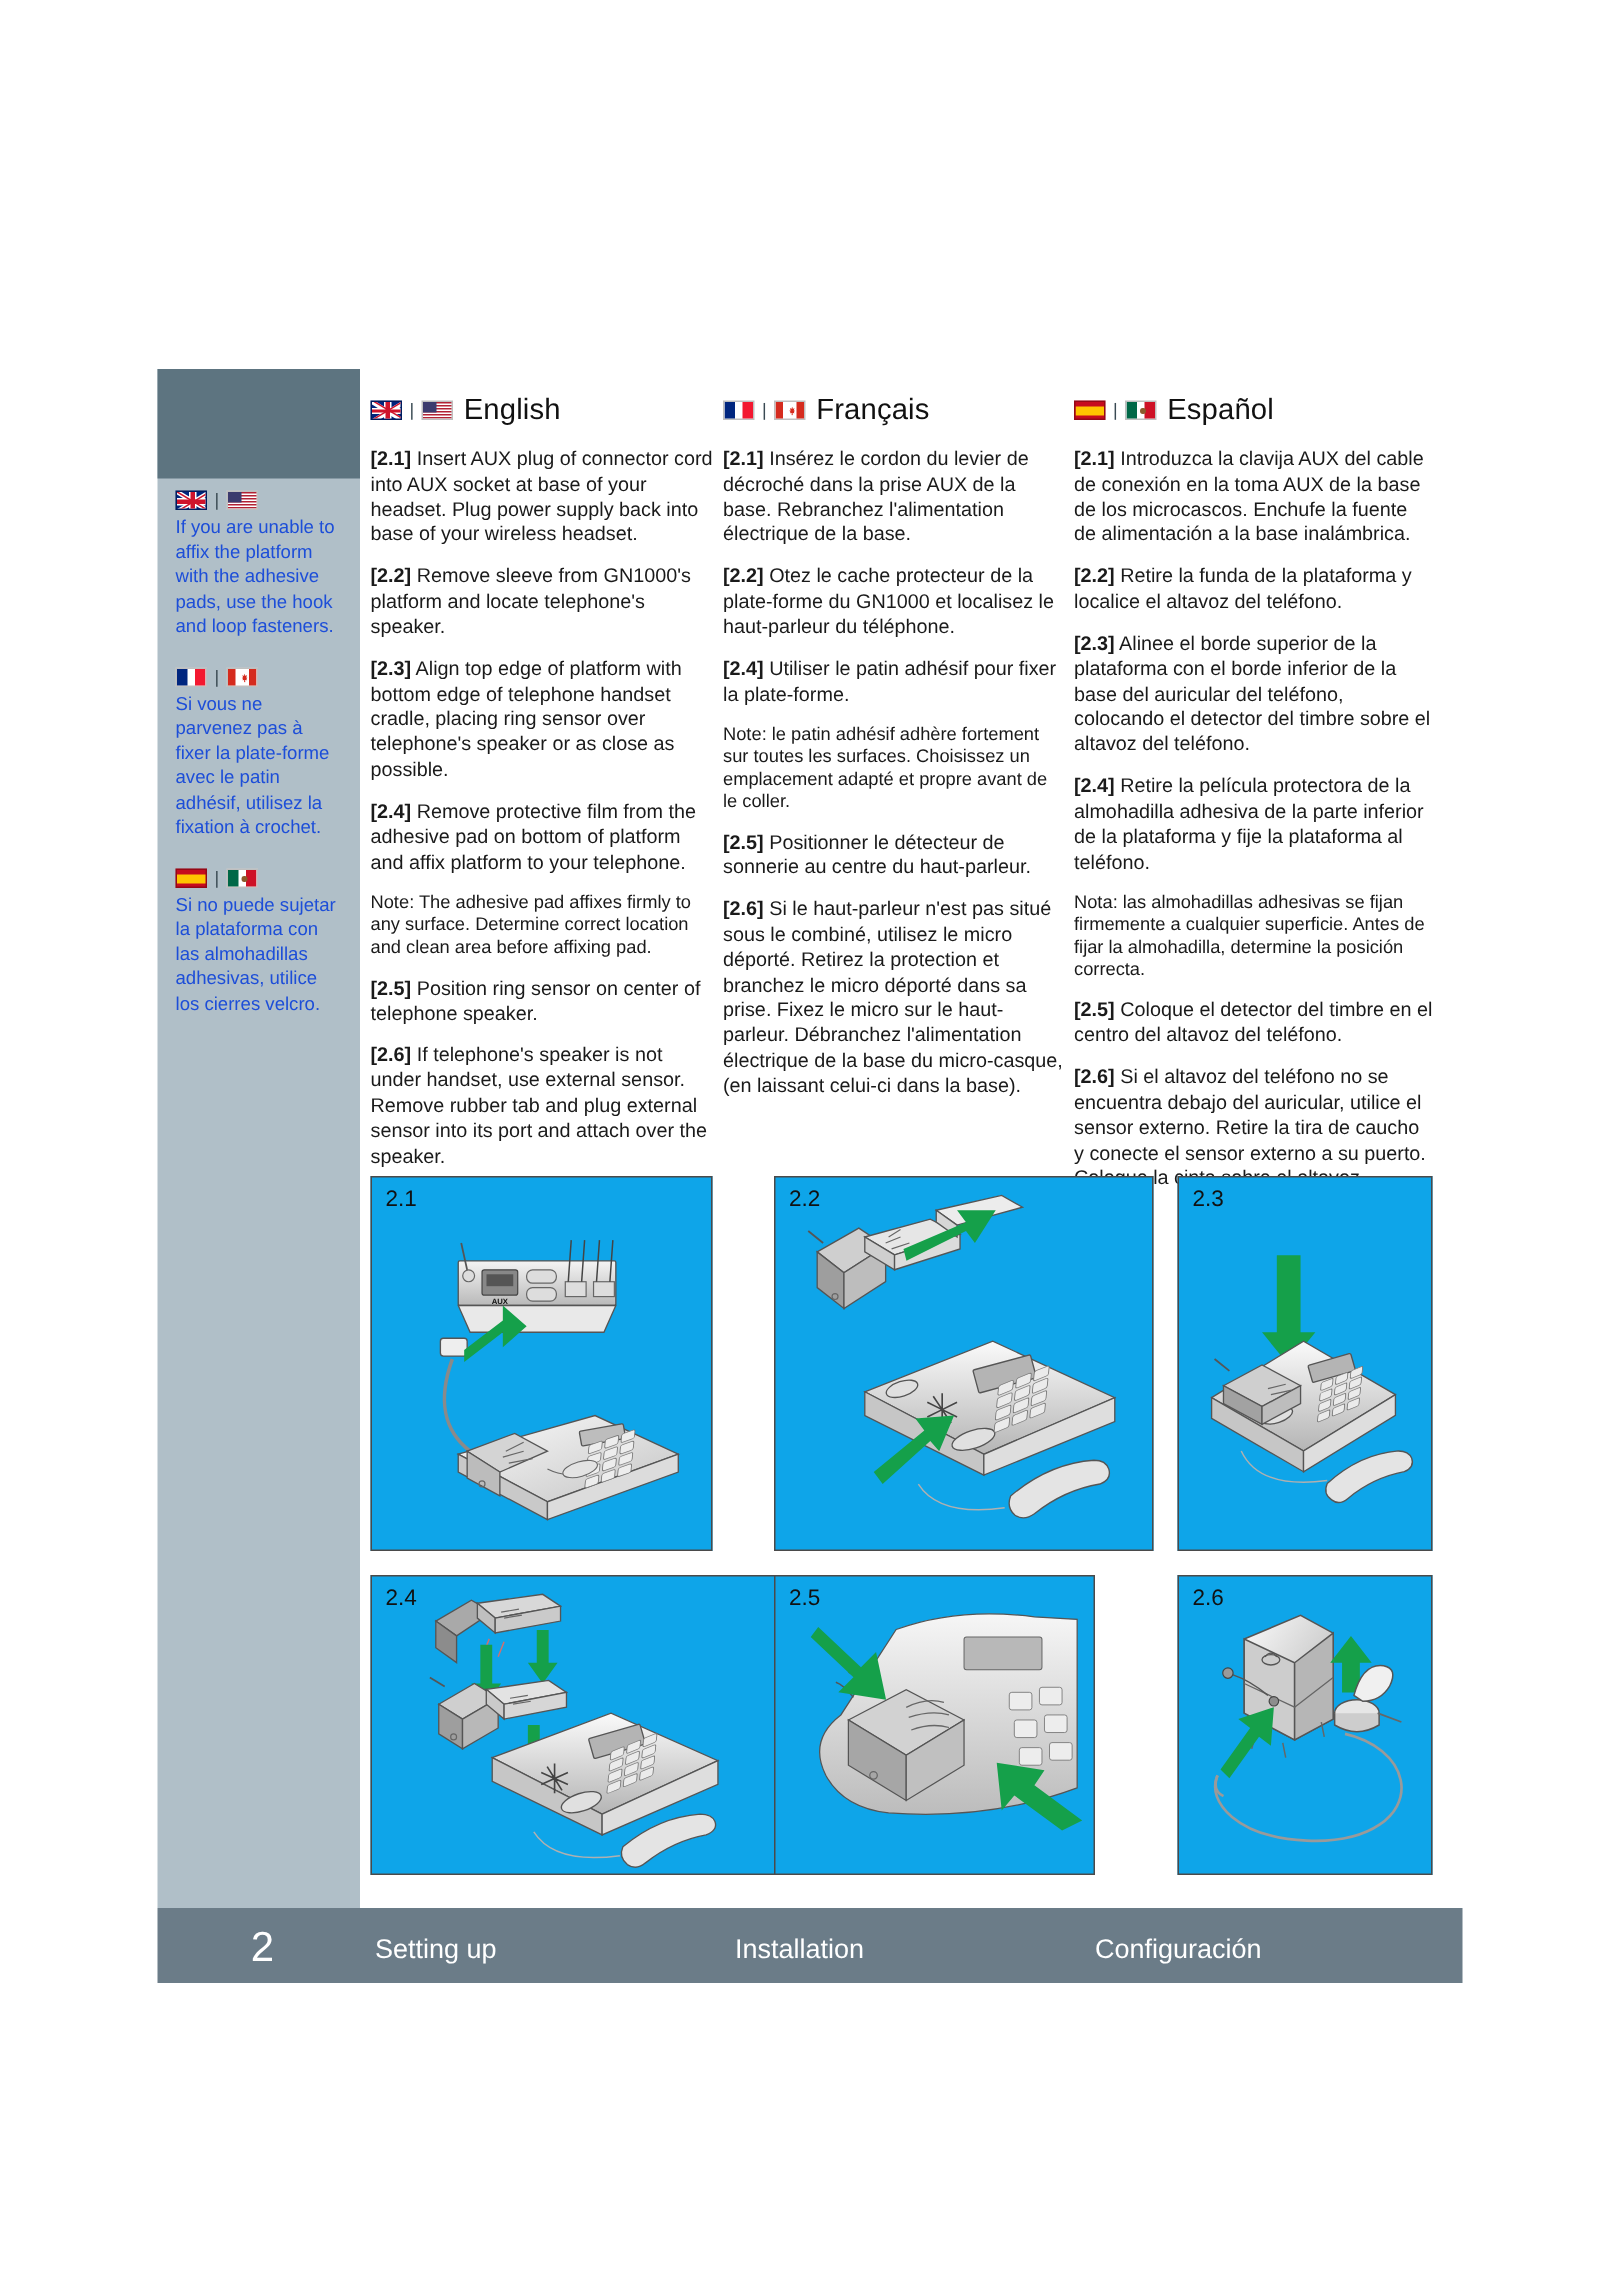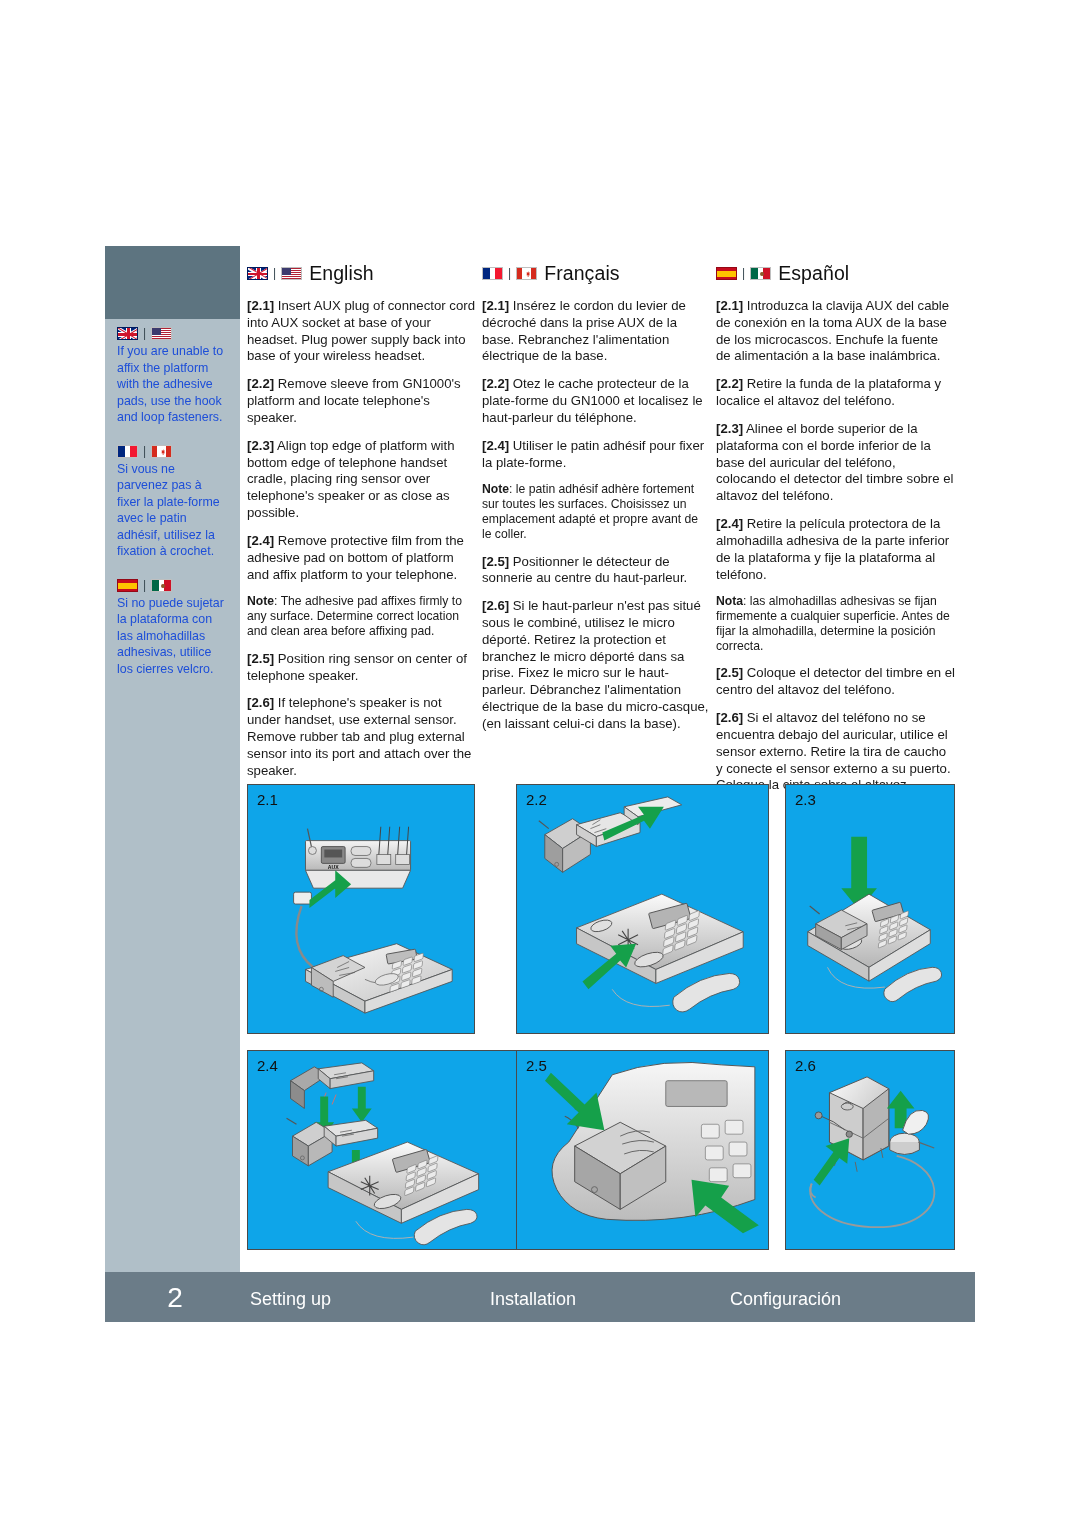--- a/index.html
+++ b/index.html
@@ -100,40 +100,40 @@
     line-height:1.275;
     color:#1a1a1a;
     text-align:left;
   }
   .col p .num{font-weight:bold;}
   .col p.note{
     font-size:12.2px;
     line-height:1.21;
     margin-bottom:12px;
   }
-  .col p.note .nlabel{font-weight:bold;}
+  .col p.note .nlabel{font-weight:normal;}
 
   
   .panel{
     position:absolute;
     border:1.3px solid #4a4a4a;
     background:#0ea5e9;
     box-sizing:border-box;
   }
   .panel .pnum{
     position:absolute;left:9px;top:6px;
     font-size:15px;color:#111;
   }
   .panel svg{position:absolute;left:0;top:0;width:100%;height:100%;}
 
   .p1{left:247px;top:784px;width:228px;height:250px;}
   .p2{left:516px;top:784px;width:253px;height:250px;}
   .p3{left:785px;top:784px;width:170px;height:250px;}
   .p4{left:247px;top:1050px;width:290px;height:200px;}
-  .p5{left:516px;top:1050px;width:253px;height:200px;}
+  .p5{left:516px;top:1050px;width:214px;height:200px;}
   .p6{left:785px;top:1050px;width:170px;height:200px;}
 
   
   .footer{
     position:absolute;left:105px;top:1272px;width:870px;height:50px;
     background:#6b7c88;
   }
   .footer .pg{
     position:absolute;left:40px;top:10px;width:60px;
     text-align:center;color:#fff;font-size:28px;

